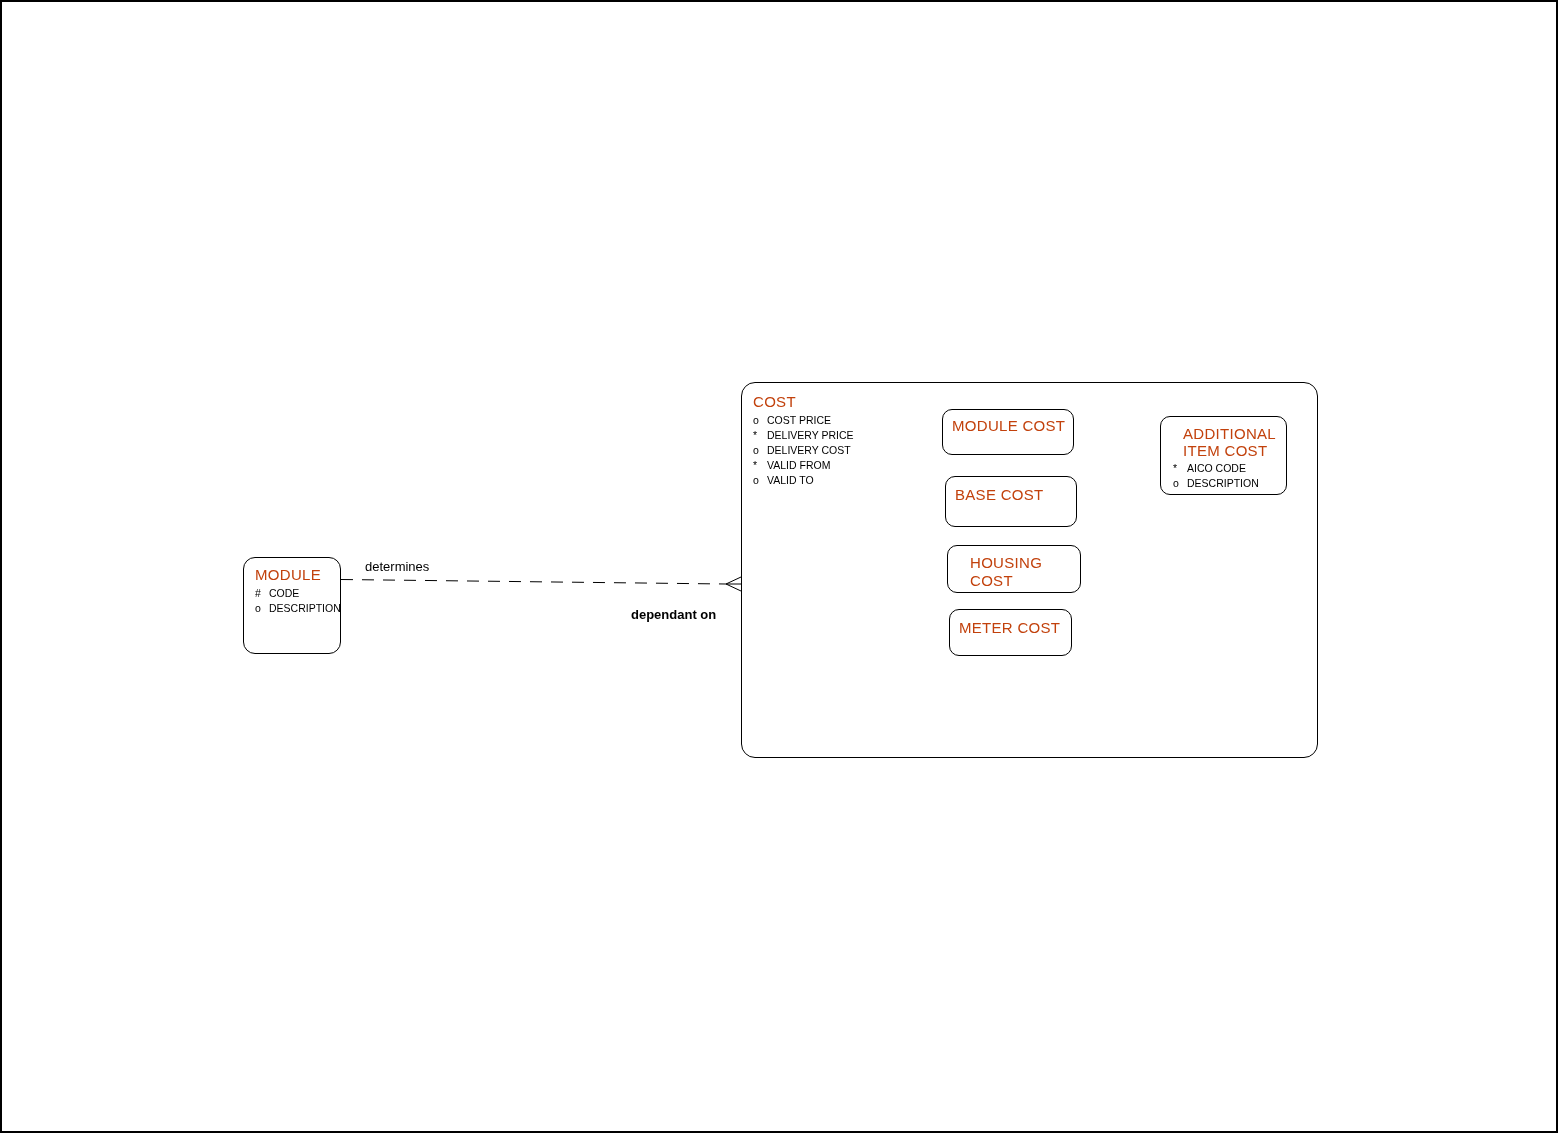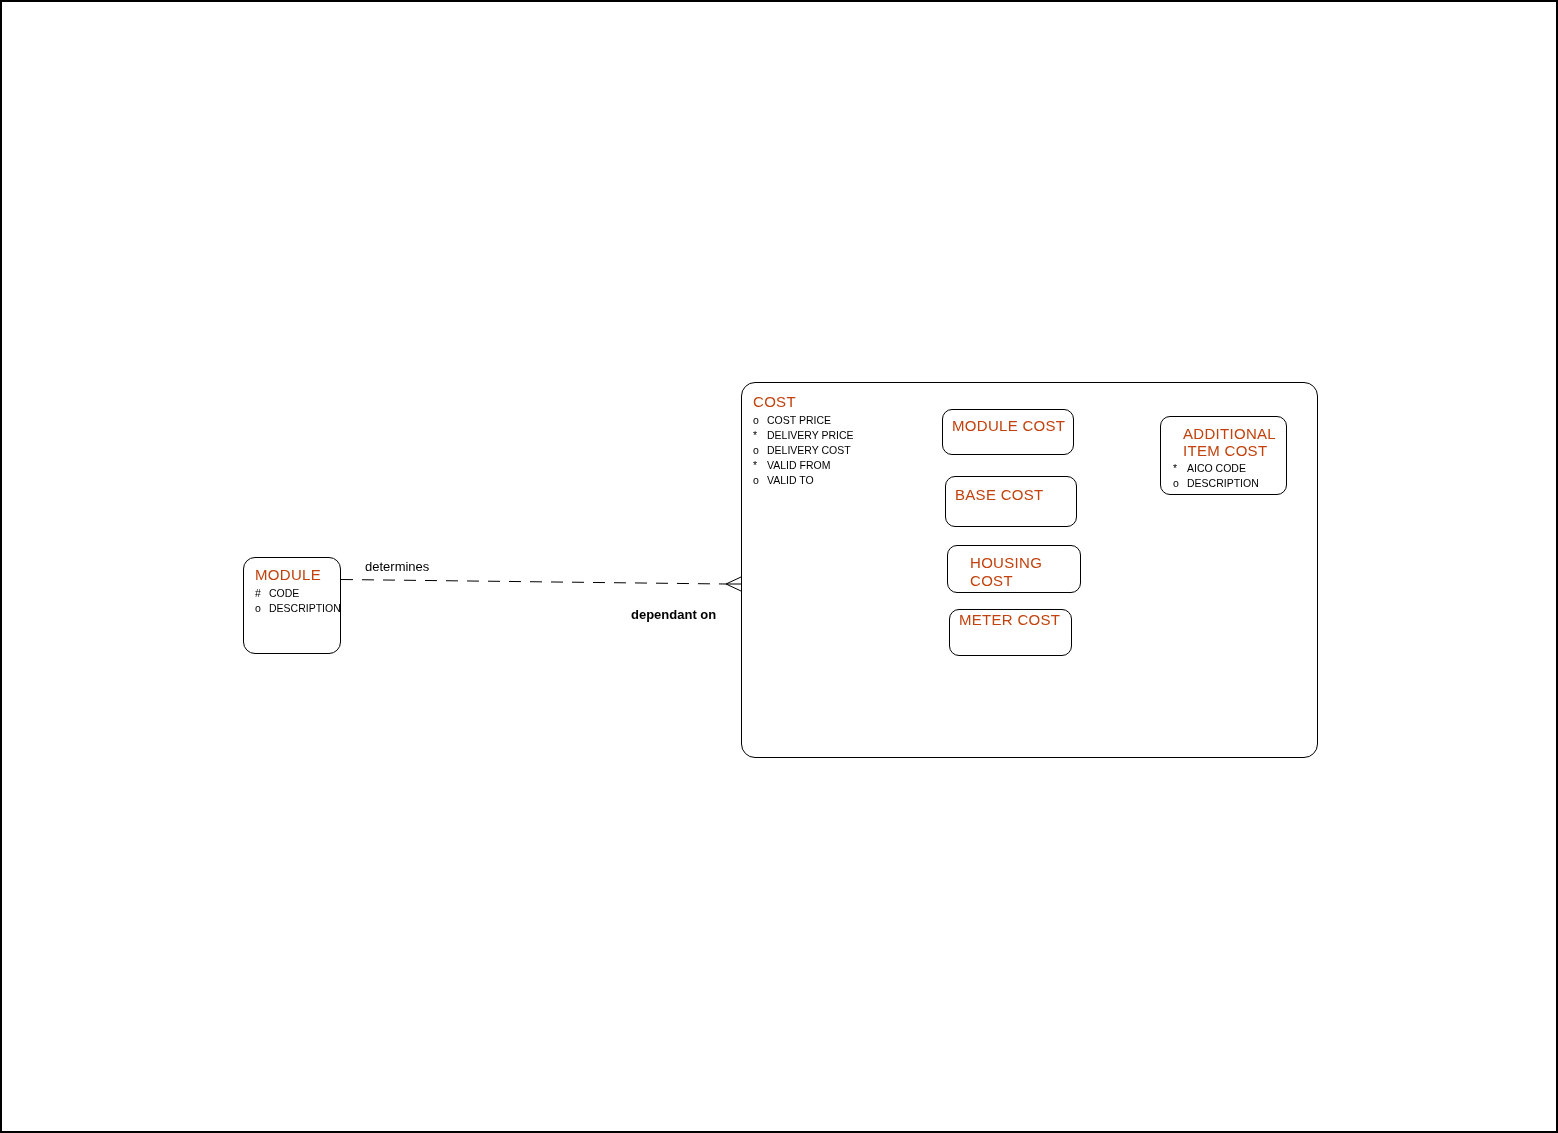--- a/index.html
+++ b/index.html
@@ -61,21 +61,21 @@
     left: 739px; top: 380px;
     width: 577px; height: 376px;
     border-radius: 14px;
     padding: 10px 0 0 11px;
   }
   
   .entity-sub { border-radius: 10px; }
   .entity-module-cost  { left: 200px; top: 26px;  width: 132px; height: 46px; padding: 7px 0 0 9px; }
   .entity-base-cost    { left: 203px; top: 93px;  width: 132px; height: 51px; padding: 9px 0 0 9px; }
   .entity-housing-cost { left: 205px; top: 162px; width: 134px; height: 48px; padding: 8px 0 0 22px; }
-  .entity-meter-cost   { left: 207px; top: 226px; width: 123px; height: 47px; padding: 1px 0 0 9px; }
+  .entity-meter-cost   { left: 207px; top: 226px; width: 123px; height: 47px; padding: 9px 0 0 9px; }
   .entity-additional-item-cost {
     left: 418px; top: 33px;
     width: 127px; height: 79px;
     border-radius: 10px;
     padding: 8px 4px 0 12px;
   }
   .entity-additional-item-cost .entity-title { line-height: 17px; margin-left: 10px; }
   .rel-label {
     position: absolute;
     font-size: 13px;

